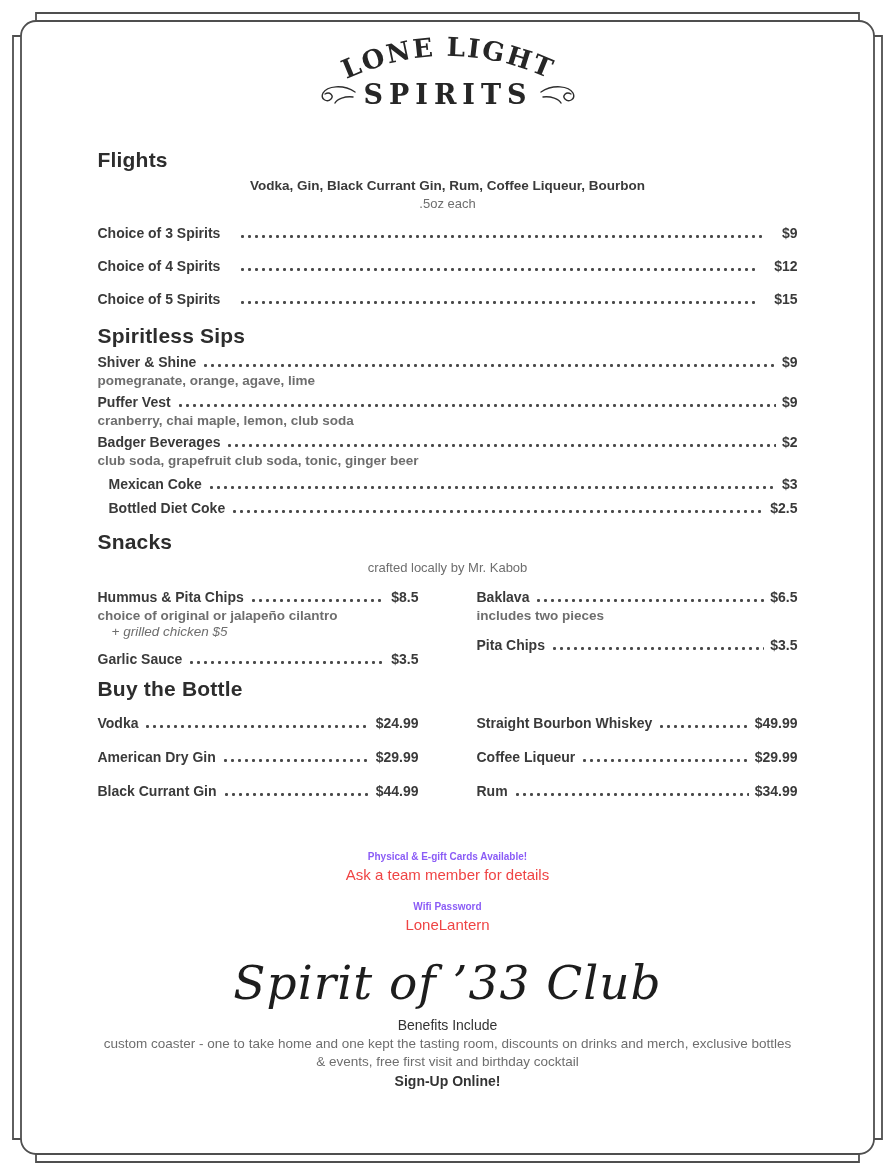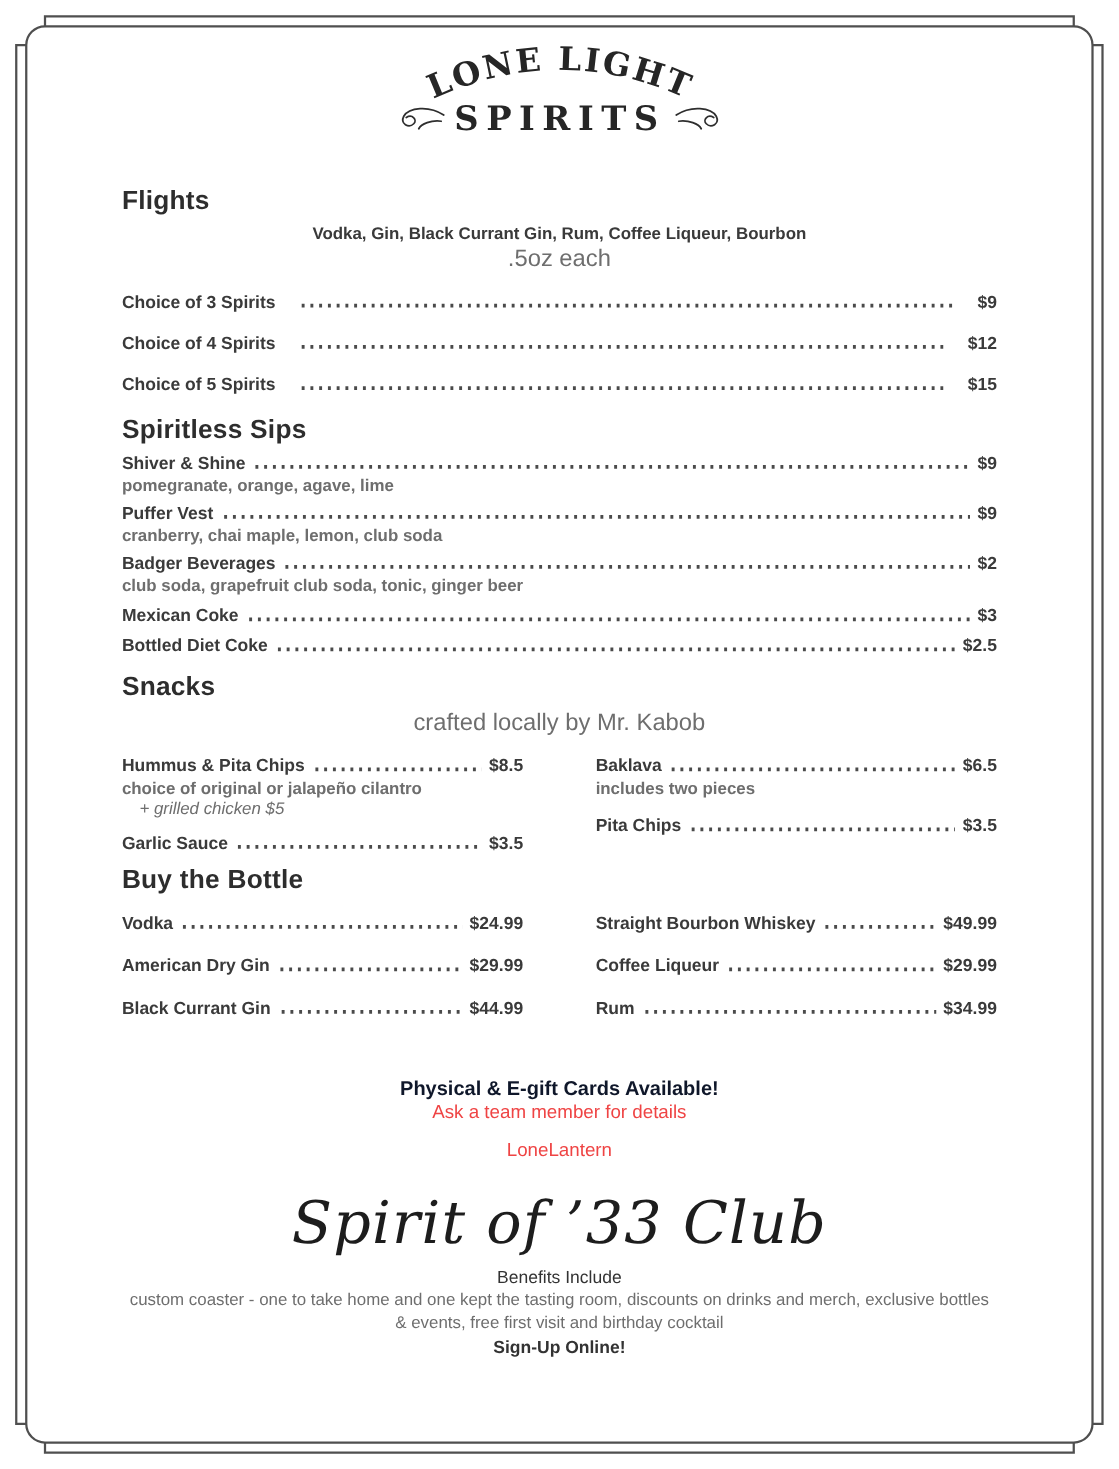--- a/index.html
+++ b/index.html
@@ -22,53 +22,53 @@
   .logo svg { display:inline-block; }
 
   
   .sec-title {
     text-align:left;
     font-size:21px; font-weight:700; color:#2d2d2d;
     letter-spacing:.2px;
     margin:4px 0 6px;
   }
   .sec-sub { text-align:center; font-size:13.5px; font-weight:700; color:#3a3a3a; margin-bottom:3px; }
-  .sec-note { text-align:center; font-size:19px; color:#6e6e6e; margin-bottom:14px; }
+  .sec-note { text-align:center; font-size:13px; color:#6e6e6e; margin-bottom:14px; }
 
   
   .row { display:flex; align-items:baseline; }
   .name { font-size:14px; font-weight:700; color:#3a3a3a; white-space:nowrap; }
   .dots {
     flex:1; height:3px; margin:0 6px;
     background-image:radial-gradient(circle closest-side, #4a4a4a 92%, transparent);
     background-size:7px 3px; background-repeat:repeat-x; background-position:0 100%;
   }
   .price { font-size:14px; font-weight:700; color:#3a3a3a; white-space:nowrap; }
   .desc { font-size:13.5px; color:#6e6e6e; margin:3px 0 6px;font-weight:bold; }
   .extra { font-size:13.5px; color:#6e6e6e; font-style:italic; padding-left:14px; margin:1px 0 6px; }
 
   .flights-list .row { margin-bottom:17px;gap:13px; }
   .sips-list .row { margin-top:4px; }
-  .sips-list .plain { margin-top:8px; margin-bottom:4px; }
+  .sips-list .plain { margin-top:8px; margin-bottom:4px;margin-left:11px; }
 
   .cols { display:grid; grid-template-columns:1fr 1fr; column-gap:58px; }
   .cols .row { margin-top:12px; }
   .cols .row:first-child { margin-top:0; }
   .cols .desc { margin-bottom:0; }
   .cols .extra { margin-bottom:0; }
 
   .bottle-cols .row { margin-top:0; margin-bottom:18px; }
 
   .section-snacks { margin-top:14px; }
   .section-bottle { margin-top:10px; }
   .section-bottle .sec-title { margin-bottom:14px; }
 
   
   .footer-notes { margin-top:30px; text-align:center; }
-  .note-strong { font-size:16px; font-weight:700; color:#0f172a; line-height:19px; }
+  .note-strong { font-size:10px; font-weight:700; color:#8b5cf6; line-height:19px; }
   .note-muted { font-size:15px; color:#ef4444; line-height:18px; }
   .footer-gap { height:13px; }
 
   
   .club { text-align:center; margin-top:18px; }
   .club-title {
     font-family:"DejaVu Serif","Liberation Serif",serif;
     font-style:italic; font-weight:400;
     font-size:47px; color:#1d1d1d;
     letter-spacing:1px;
@@ -249,20 +249,21 @@
             <span class="price">$34.99</span>
           </div>
         </div>
       </div>
     </div>
 
     <div class="footer-notes">
       <div class="note-strong">Physical &amp; E-gift Cards Available!</div>
       <div class="note-muted">Ask a team member for details</div>
       <div class="footer-gap"></div>
+      <div class="note-strong">Wifi Password</div>
       <div class="note-muted">LoneLantern</div>
     </div>
 
     <div class="club">
       <div class="club-title">Spirit of ’33 Club</div>
       <div class="club-benefits-title">Benefits Include</div>
       <div class="club-benefits-text">custom coaster - one to take home and one kept the tasting room, discounts on drinks and merch, exclusive bottles &amp; events, free first visit and birthday cocktail</div>
       <div class="club-signup">Sign-Up Online!</div>
     </div>
 

